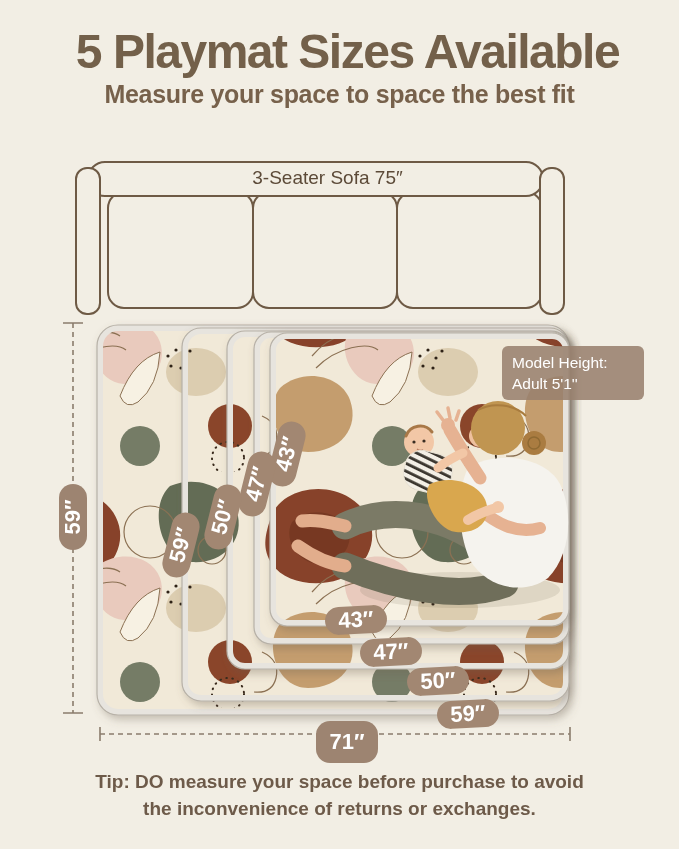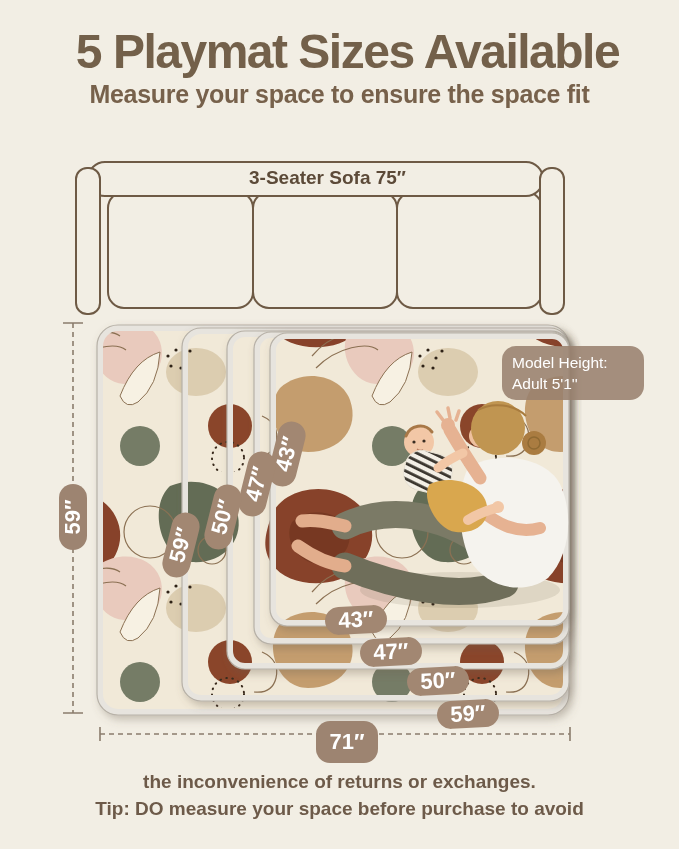--- a/index.html
+++ b/index.html
@@ -16,35 +16,35 @@
     text-align:center;font-size:48px;font-weight:bold;letter-spacing:-1.5px;
     color:#73604a;
   }
   .subtitle{
     position:absolute;left:0;top:80px;width:679px;
     text-align:center;font-size:25px;font-weight:bold;letter-spacing:-0.3px;
     color:#77614b;
   }
   .sofa-label{
     position:absolute;left:76px;top:167px;width:503px;
-    text-align:center;font-size:19px;font-weight:bold;color:#5c4a38;
+    text-align:center;font-size:19px;font-weight:normal;color:#5c4a38;
   }
   .badge{
     position:absolute;display:flex;align-items:center;justify-content:center;
     background:#a28772;color:#fff;font-weight:bold;font-size:22px;
     border-radius:14px;width:66px;height:28px;line-height:28px;
   }
   .badge.vert{transform:rotate(-76deg);}
   .badge.tilt{transform:rotate(-3deg);width:62px;}
   .badge.dim{background:#9d8471;}
   .badge.dim-v{transform:rotate(-90deg);}
   .badge.dim-h{width:62px;height:42px;}
   .model-badge{
     position:absolute;left:502px;top:346px;width:122px;
-    background:rgba(152,129,110,0.88);border-radius:14px;
+    background:rgba(152,129,110,0.88);border-radius:6px;
     color:#fff;font-size:15.5px;line-height:21px;
     padding:6px 10px;
   }
   .tip{
     position:absolute;left:0;top:768px;width:679px;
     text-align:center;font-size:19px;font-weight:bold;line-height:27px;
     color:#6d5a49;
   }
 </style>
 </head>
@@ -157,21 +157,21 @@
       <path d="M417,449 q3,2.5 6,0.5" stroke="#b97c5f" stroke-width="1.2" fill="none"></path>
       <rect x="404" y="452" width="48" height="40" rx="17" fill="url(#stripes)" stroke="#e8e2d4" stroke-width="1" transform="rotate(14 428 472)"></rect>
       <path d="M438,468 C448,460 456,456 463,453" stroke="#f2c7a6" stroke-width="9" stroke-linecap="round" fill="none"></path>
       <path d="M430,484 C452,474 480,484 486,502 C492,520 478,534 456,532 C436,530 420,496 430,484 Z" fill="#d9a74e"></path>
       <path d="M468,520 C478,514 488,510 496,508" stroke="#f2c7a6" stroke-width="10" stroke-linecap="round" fill="none"></path>
       <circle cx="498" cy="507" r="6" fill="#f2c7a6"></circle>
     </g>
   </svg>
 
   <h1 class="title">5 Playmat Sizes Available</h1>
-  <div class="subtitle">Measure your space to ensure the space fit</div>
+  <div class="subtitle">Measure your space to space the best fit</div>
 
   <div class="sofa-label">3-Seater Sofa 75″</div>
 
   <div class="badge vert" style="left:254px;top:440px;">43″</div>
   <div class="badge vert" style="left:224px;top:470px;">47″</div>
   <div class="badge vert" style="left:190px;top:503px;">50″</div>
   <div class="badge vert" style="left:148px;top:531px;">59″</div>
 
   <div class="badge tilt" style="left:325px;top:606px;">43″</div>
   <div class="badge tilt" style="left:360px;top:638px;">47″</div>
@@ -180,17 +180,17 @@
 
   <div class="badge dim dim-v" style="left:40px;top:503px;">59″</div>
   <div class="badge dim dim-h" style="left:316px;top:721px;">71″</div>
 
   <div class="model-badge">
     <div>Model Height:</div>
     <div>Adult  5'1''</div>
   </div>
 
   <div class="tip">
+    <div>Tip: DO measure your space before purchase to avoid</div>
     <div>the inconvenience of returns or exchanges.</div>
-    <div>Tip: DO measure your space before purchase to avoid</div>
   </div>
 
 </div>
 
 </body></html>

